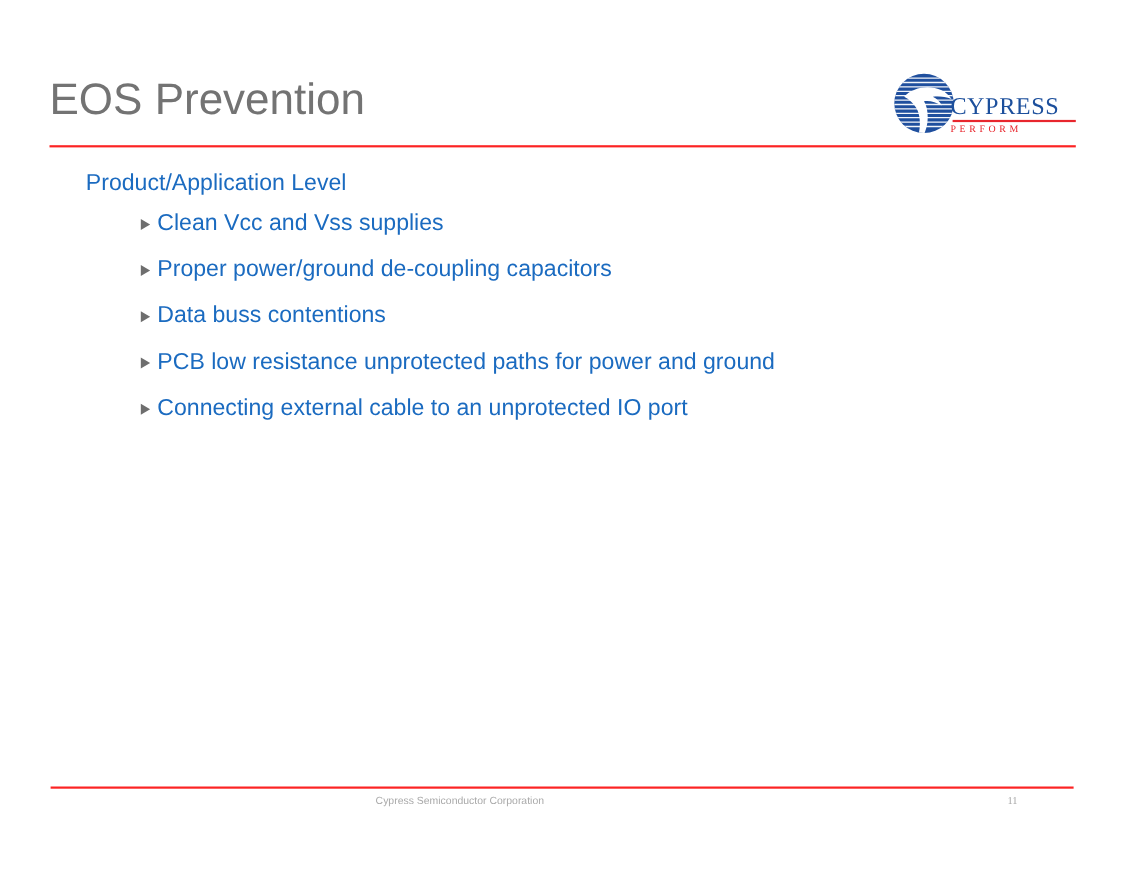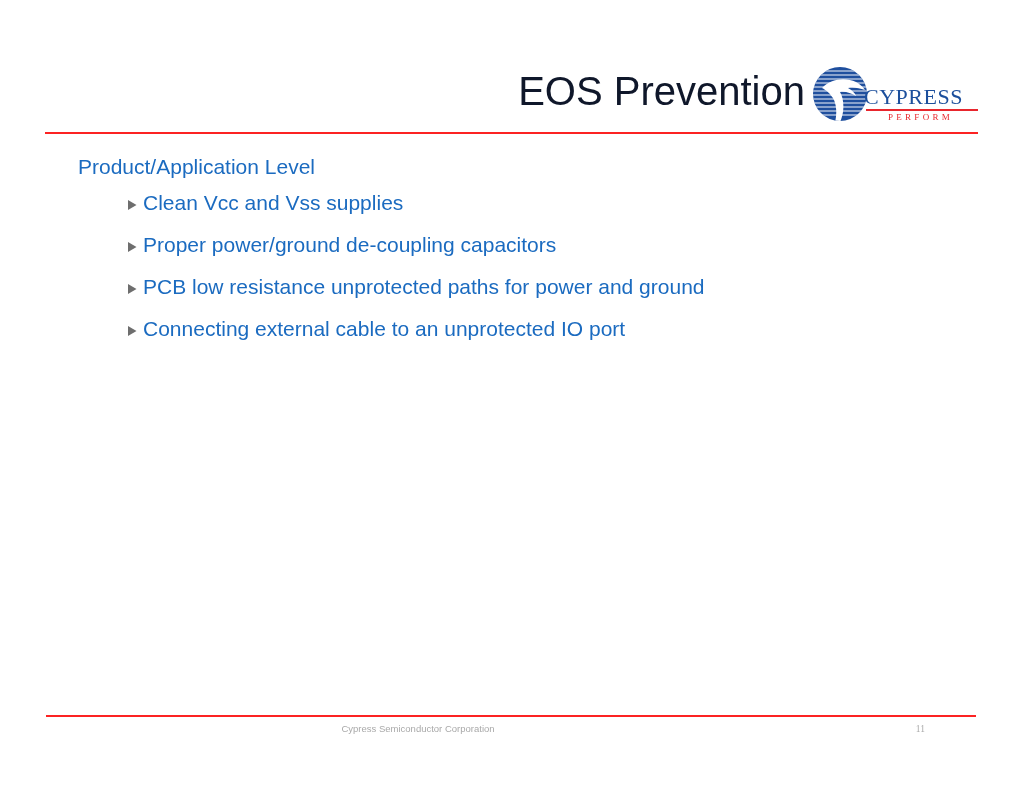--- a/index.html
+++ b/index.html
@@ -20,24 +20,24 @@
     background: #ffffff;
     overflow: hidden;
   }
 
   
   .slide-title {
     position: absolute;
     left: 45px;
     top: 66px;
     width: 760px;
-    text-align: right;
+    text-align: left;
     font-size: 40px;
     line-height: 50px;
-    color: #0f172a;
+    color: #737373;
     letter-spacing: 0px;
     white-space: nowrap;
   }
 
   
   .logo {
     position: absolute;
     left: 812px;
     top: 64px;
     width: 168px;
@@ -71,21 +71,21 @@
     width: 112px;
     margin: 1px 0 1px 2px;
   }
   .logo-perform {
     font-family: "Liberation Serif", serif;
     display: block;
     font-size: 9px;
     line-height: 10px;
     letter-spacing: 3.3px;
     color: #e8262d;
-    text-align: center;
+    text-align: left;
     padding-right: 3px;
   }
 
   
   .rule-top {
     position: absolute;
     left: 45px;
     top: 132px;
     width: 933px;
     height: 2px;
@@ -235,20 +235,28 @@
           </svg>
         </span>
         <span class="bullet-text">Proper power/ground de-coupling capacitors</span>
       </li>
       <li class="bullet-item">
         <span class="bullet-marker">
           <svg width="11" height="12" viewBox="0 0 11 12" aria-hidden="true">
             <path d="M1 1 L9.5 6 L1 11 Z" fill="#6e6e6e"></path>
           </svg>
         </span>
+        <span class="bullet-text">Data buss contentions</span>
+      </li>
+      <li class="bullet-item">
+        <span class="bullet-marker">
+          <svg width="11" height="12" viewBox="0 0 11 12" aria-hidden="true">
+            <path d="M1 1 L9.5 6 L1 11 Z" fill="#6e6e6e"></path>
+          </svg>
+        </span>
         <span class="bullet-text">PCB low resistance unprotected paths for power and ground</span>
       </li>
       <li class="bullet-item">
         <span class="bullet-marker">
           <svg width="11" height="12" viewBox="0 0 11 12" aria-hidden="true">
             <path d="M1 1 L9.5 6 L1 11 Z" fill="#6e6e6e"></path>
           </svg>
         </span>
         <span class="bullet-text">Connecting external cable to an unprotected IO port</span>
       </li>

